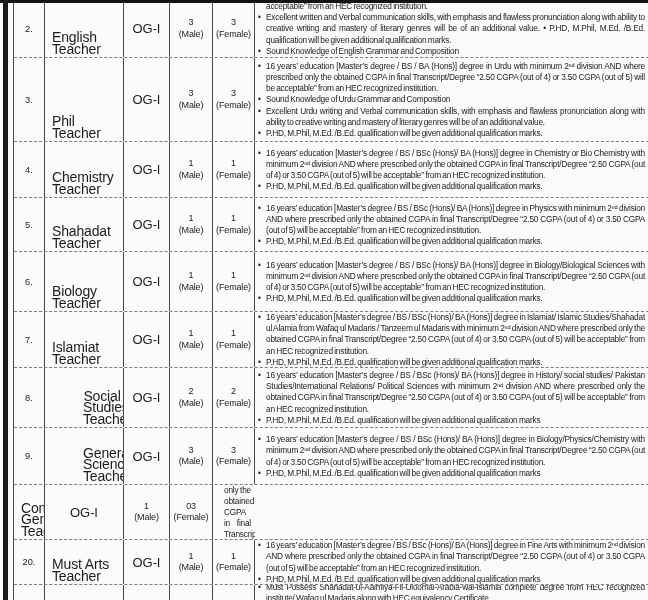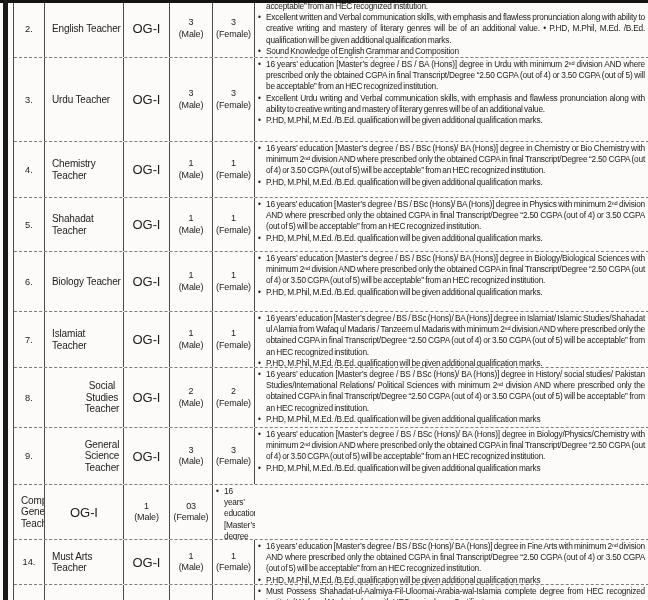--- a/index.html
+++ b/index.html
@@ -20,23 +20,23 @@
     grid-template-columns:31px 79px 46px 43px 42px 1fr;
     border-bottom:1px dashed #7d7d7d;
     overflow:hidden;box-sizing:border-box;
   }
   .t-row:last-child{border-bottom:none;}
   .cell{
     border-right:1px solid #4a4a4a;
     box-sizing:border-box;overflow:hidden;
     display:flex;flex-direction:column;justify-content:center;
   }
-  .cell.qual{border-right:none;justify-content:flex-start;}
+  .cell.qual{border-right:none;justify-content:center;}
   .sno{align-items:center;font-size:9.3px;}
-  .pname{font-size:10px;letter-spacing:-0.15px;line-height:11.5px;padding:2px 2px 2px 7px;}
+  .pname{font-size:14px;letter-spacing:-0.15px;line-height:11.5px;padding:2px 2px 2px 7px;justify-content:flex-end;}
   .pname.center{padding-left:2px;text-align:center;margin-left:36px;}
   .grade{align-items:center;font-size:13px;letter-spacing:-0.1px;}
   .vac{align-items:center;text-align:center;font-size:9px;line-height:11.5px;letter-spacing:-0.15px;}
   .qual{
     font-size:8.3px;line-height:11.2px;letter-spacing:-0.22px;word-spacing:-0.7px;
     padding:1px 4px 0 3px;text-align:justify;
   }
   .q-item{position:relative;padding-left:8px;}
   .q-item.bulleted:before{
     content:"\2022";position:absolute;left:0;top:0;font-size:8.3px;
@@ -65,33 +65,34 @@
         </div>
         <div class="cell qual">
           <div class="q-item">acceptable” from an HEC recognized institution.</div>
           <div class="q-item bulleted">Excellent written and Verbal communication skills, with emphasis and flawless pronunciation along with ability to creative writing and mastery of literary genres will be of an additional value.  •  P.HD, M.Phil, M.Ed. /B.Ed. qualification will be given additional qualification marks.</div>
           <div class="q-item bulleted">Sound Knowledge of English Grammar and Composition</div>
         </div>
       </div>
       <div class="t-row" style="height: 84px;">
         <div class="cell sno">3.</div>
         <div class="cell pname">
-          <div class="">Urdu Teacher</div>
+          <div class="">Phil Teacher</div>
         </div>
         <div class="cell grade">OG-I</div>
         <div class="cell vac">
           <div class="">3</div>
           <div class="">(Male)</div>
         </div>
         <div class="cell vac">
           <div class="">3</div>
           <div class="">(Female)</div>
         </div>
         <div class="cell qual">
           <div class="q-item bulleted">16 years’ education [Master’s degree / BS / BA (Hons)] degree in Urdu with minimum 2ⁿᵈ division AND where prescribed only the obtained CGPA in final Transcript/Degree “2.50 CGPA (out of 4) or 3.50 CGPA (out of 5) will be acceptable” from an HEC recognized institution.</div>
+          <div class="q-item bulleted">Sound Knowledge of Urdu Grammar and Composition</div>
           <div class="q-item bulleted">Excellent Urdu writing and Verbal communication skills, with emphasis and flawless pronunciation along with ability to creative writing and mastery of literary genres will be of an additional value.</div>
           <div class="q-item bulleted">P.HD, M.Phil, M.Ed. /B.Ed. qualification will be given additional qualification marks.</div>
         </div>
       </div>
       <div class="t-row" style="height: 56px;">
         <div class="cell sno">4.</div>
         <div class="cell pname">
           <div class="">Chemistry</div>
           <div class="">Teacher</div>
         </div>
@@ -220,21 +221,21 @@
         <div class="cell vac">
           <div class="">03</div>
           <div class="">(Female)</div>
         </div>
         <div class="cell qual">
           <div class="q-item bulleted">16 years’ education [Master’s degree / BS / BSc (Hons)/ BA (Hons)] degree in Computer Science/MSc Software Engineering/MCS (IT) with minimum 2ⁿᵈ division AND where prescribed only the obtained CGPA in final Transcript/Degree “2.50 CGPA (out of 4) or 3.50 CGPA (out of 5) will be acceptable” from an HEC recognized institution.</div>
           <div class="q-item bulleted">P.HD, M.Phil, M.Ed. /B.Ed. qualification will be given additional qualification marks</div>
         </div>
       </div>
       <div class="t-row" style="height: 45px;">
-        <div class="cell sno">14.</div>
+        <div class="cell sno">20.</div>
         <div class="cell pname">
           <div class="">Must Arts</div>
           <div class="">Teacher</div>
         </div>
         <div class="cell grade">OG-I</div>
         <div class="cell vac">
           <div class="">1</div>
           <div class="">(Male)</div>
         </div>
         <div class="cell vac">

